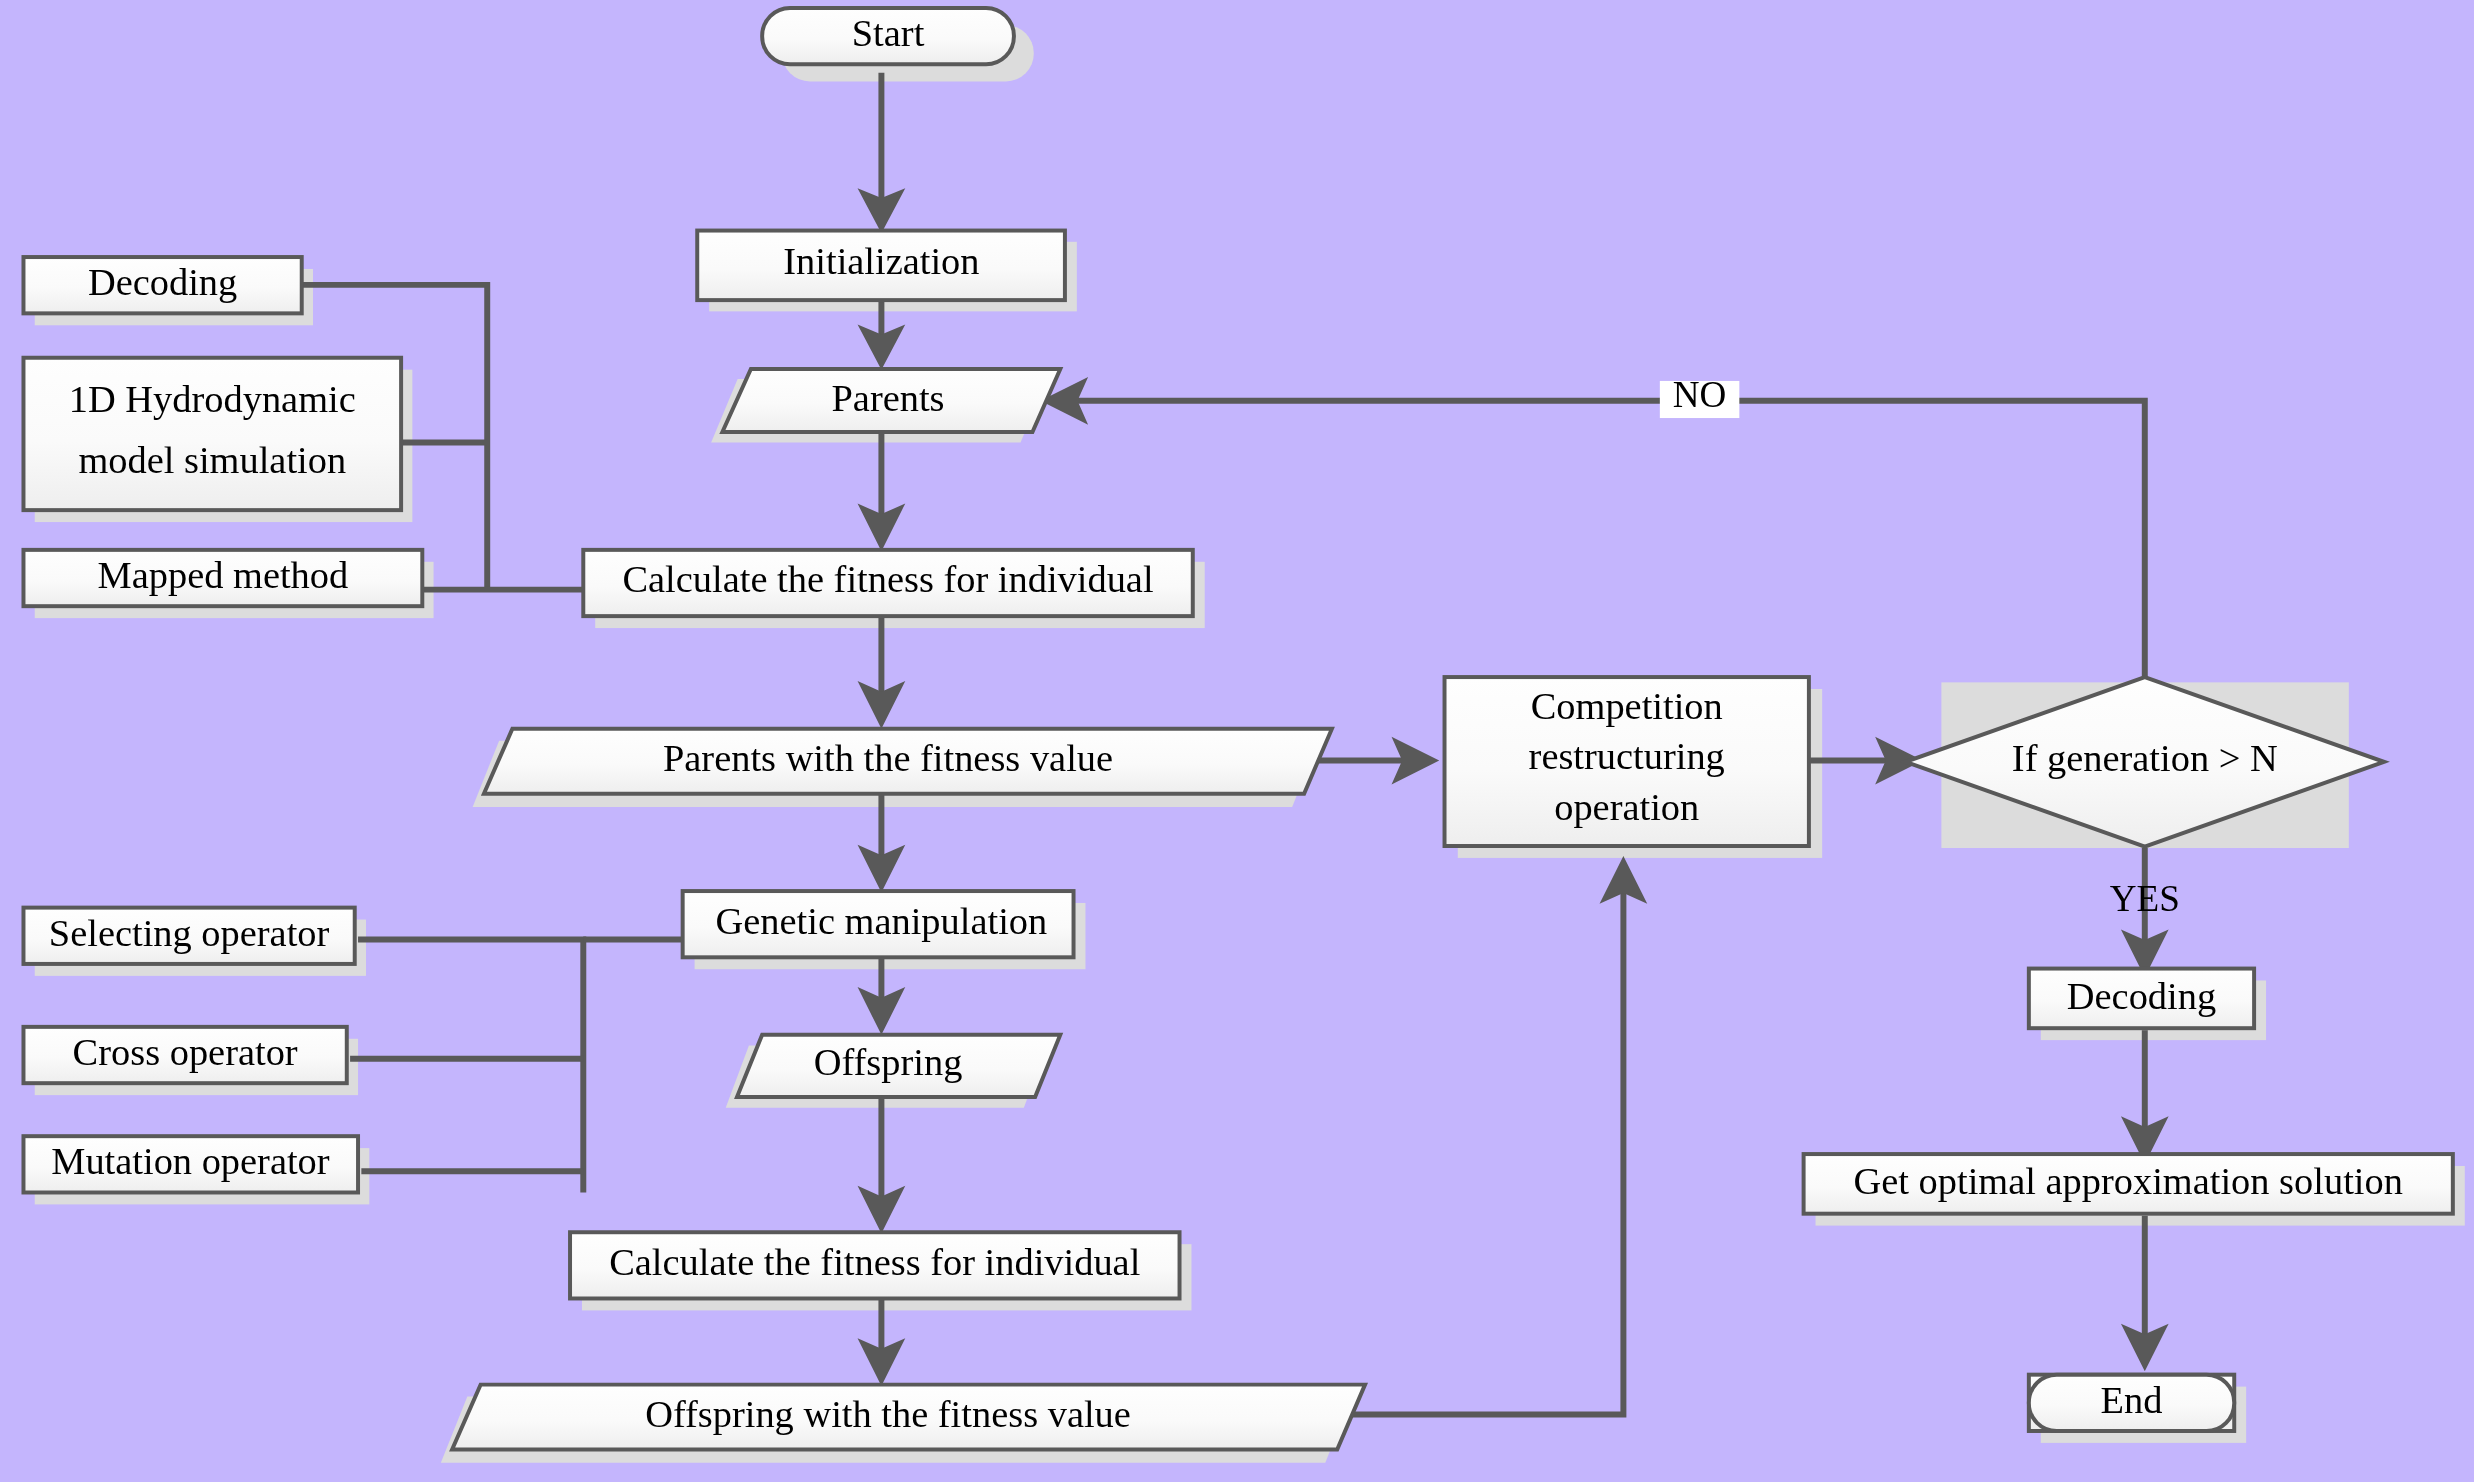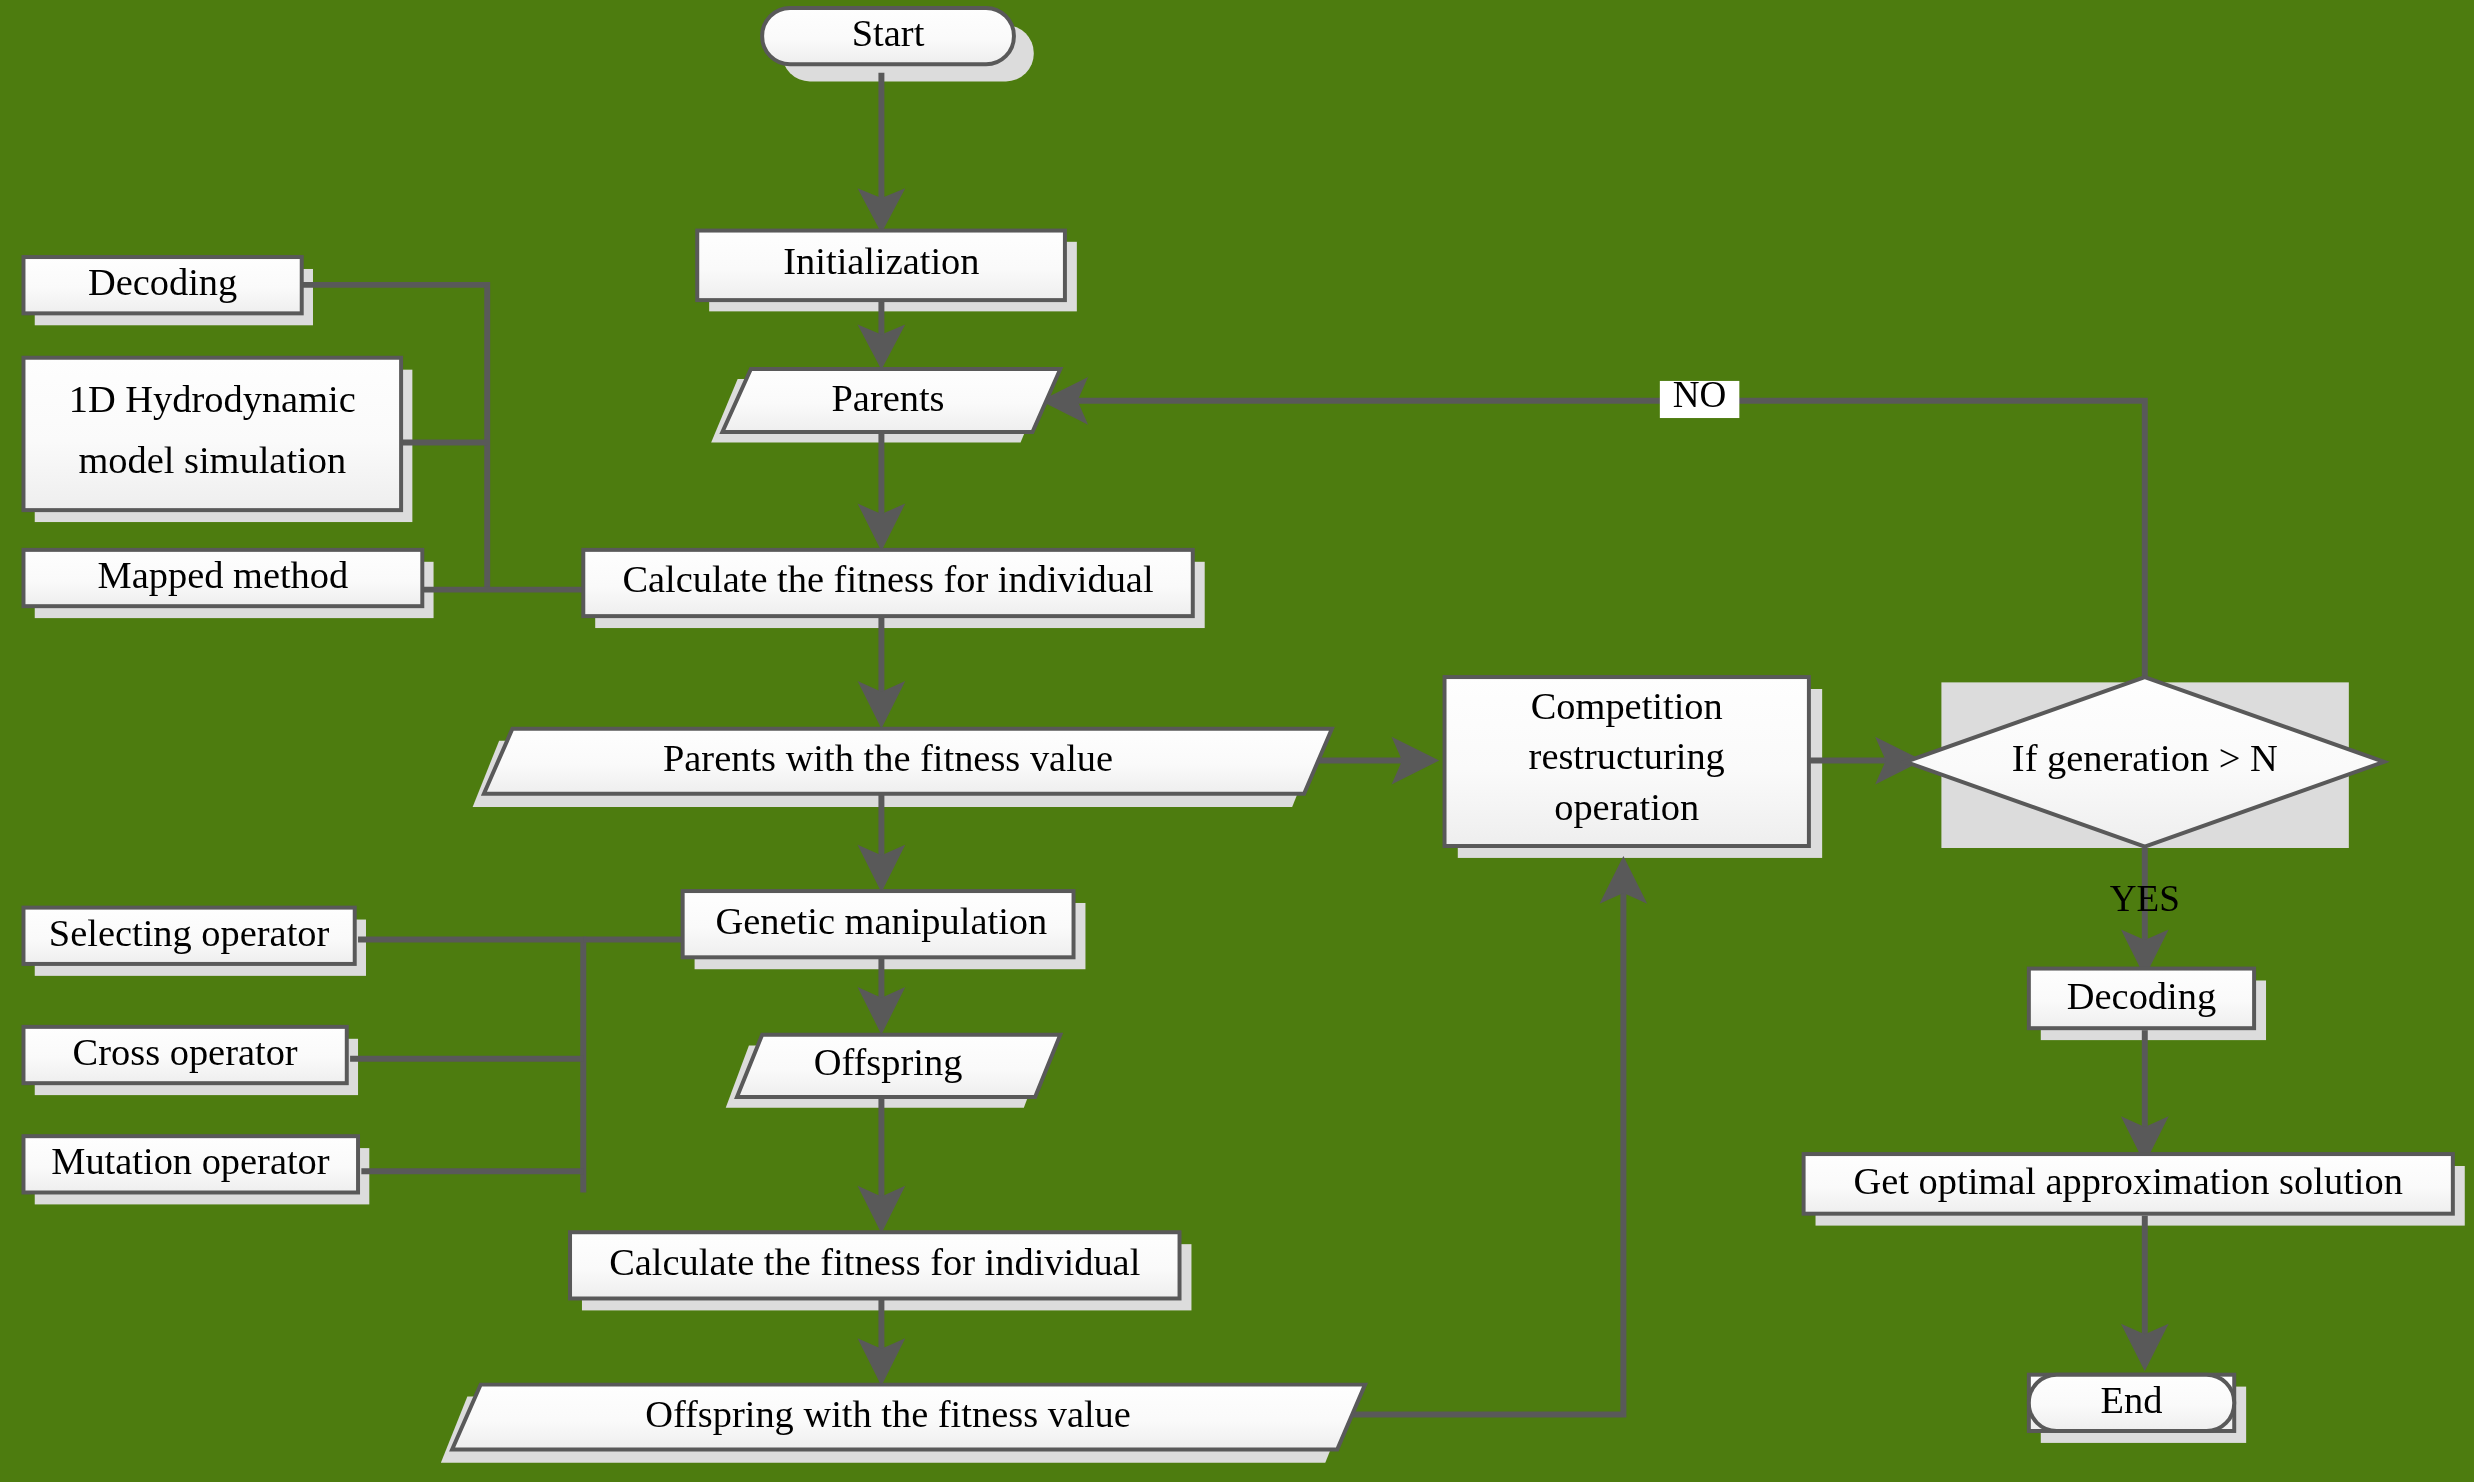--- a/index.html
+++ b/index.html
@@ -1,17 +1,17 @@
 <!DOCTYPE html>
 <html style="font-size:10.6px"><head>
 <meta charset="utf-8">
 <style>
   html,body{margin:0;padding:0;background:#ffffff;}
   body{font-family:"Liberation Serif", serif;}
-  #stage{position:relative;width:2475px;height:1482px;background:#4d7c0f;overflow:hidden;}
+  #stage{position:relative;width:2475px;height:1482px;background:#c4b5fd;overflow:hidden;}
   svg{position:absolute;left:0;top:0;width:2475px;height:1482px;}
   .shp-fill{fill:url(#boxgrad);stroke:#595959;stroke-width:6;}
   .shadow{fill:#dcdcdc;stroke:none;}
   .conn{stroke:#595959;stroke-width:9;fill:none;stroke-linecap:butt;}
   .arrowhead{fill:#595959;stroke:none;}
   text{fill:#000000;font-family:"Liberation Serif", serif;dominant-baseline:middle;}
   .lbl{font-size:58px;text-anchor:middle;}
   .edgelbl{font-size:56px;text-anchor:middle;}
 </style>
 </head>

